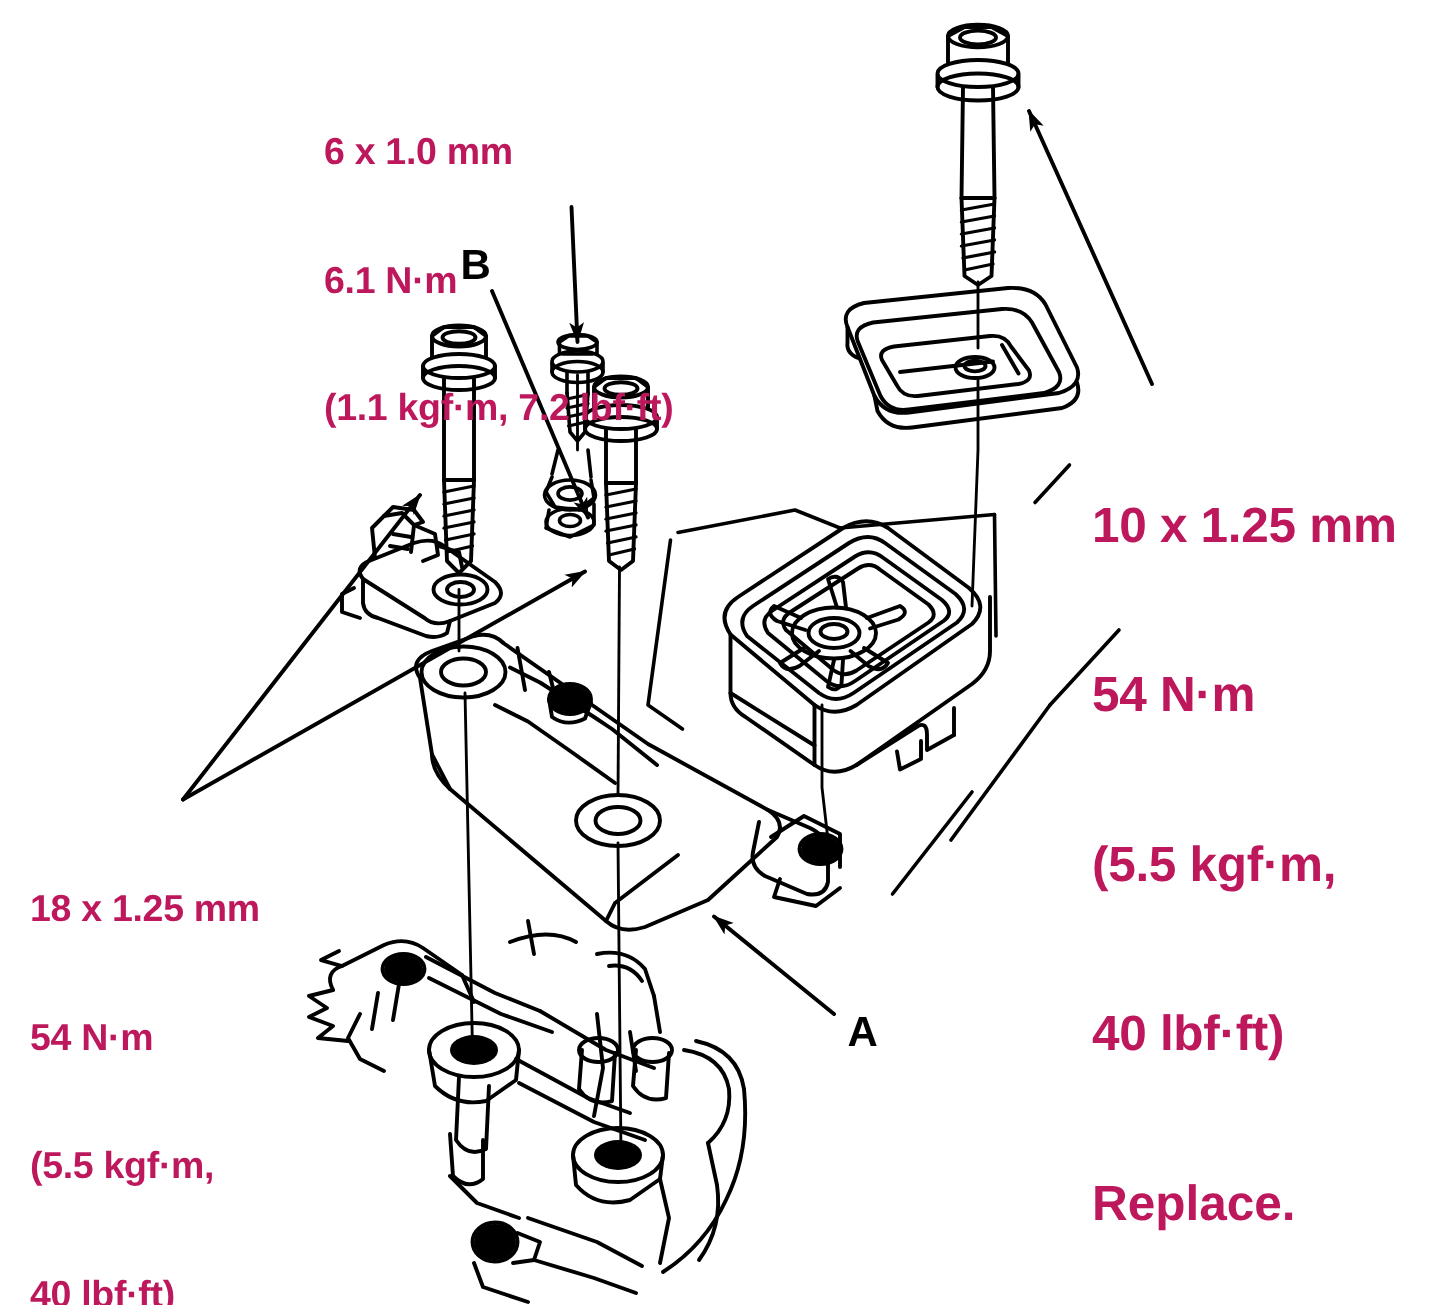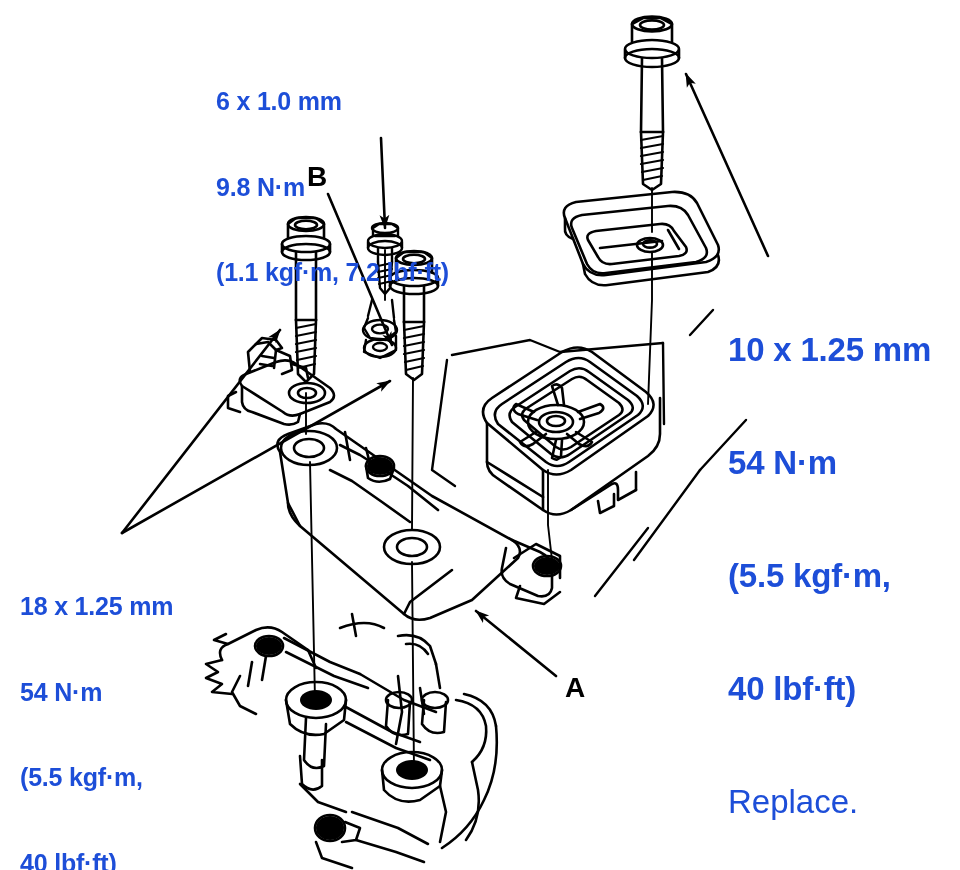--- a/index.html
+++ b/index.html
@@ -7,35 +7,35 @@
   body{
     font-family:"Liberation Sans", sans-serif;
     width:960px;height:870px;
     position:relative;overflow:hidden;
   }
   #stage{position:absolute;left:0;top:0;width:960px;height:870px;background:#fff;}
   #art{position:absolute;left:0;top:0;width:960px;height:870px;}
 
   .callout{
     position:absolute;
-    color:#1d4ed8;
+    color:#be185d;
     font-weight:bold;
     line-height:1.14;
     white-space:pre;
     letter-spacing:-0.2px;
   }
   .callout .ln{display:block;}
 
   
   #spec-6mm   {left:216px; top:30px;  font-size:25px;}
   #spec-10mm  {left:728px; top:256px; font-size:33px;}
   #spec-12mm  {left:20px;  top:535px; font-size:25px;}
 
   
-  .replace-line{font-weight:normal;letter-spacing:0px;}
+  .replace-line{font-weight:bold;letter-spacing:0px;}
 
   
   .ref{
     position:absolute;color:#000;font-weight:bold;
     font-size:28px;line-height:1;
   }
   #ref-b{left:307px; top:163px;}
   #ref-a{left:565px; top:674px;}
 </style>
 </head>
@@ -330,21 +330,21 @@
         <path d="M436,664 L440,688"></path>
         <path d="M340,628 Q366,618 384,628"></path>
         <path d="M352,614 L356,636"></path>
       </g>
 
     </g>
   </svg>
 
   <div class="callout" id="spec-6mm">
     <span class="ln">6 x 1.0 mm</span>
-    <span class="ln">9.8 N·m</span>
+    <span class="ln">6.1 N·m</span>
     <span class="ln">(1.1 kgf·m, 7.2 lbf·ft)</span>
   </div>
 
   <div class="callout" id="spec-10mm">
     <span class="ln">10 x 1.25 mm</span>
     <span class="ln">54 N·m</span>
     <span class="ln">(5.5 kgf·m,</span>
     <span class="ln">40 lbf·ft)</span>
     <span class="ln replace-line">Replace.</span>
   </div>

